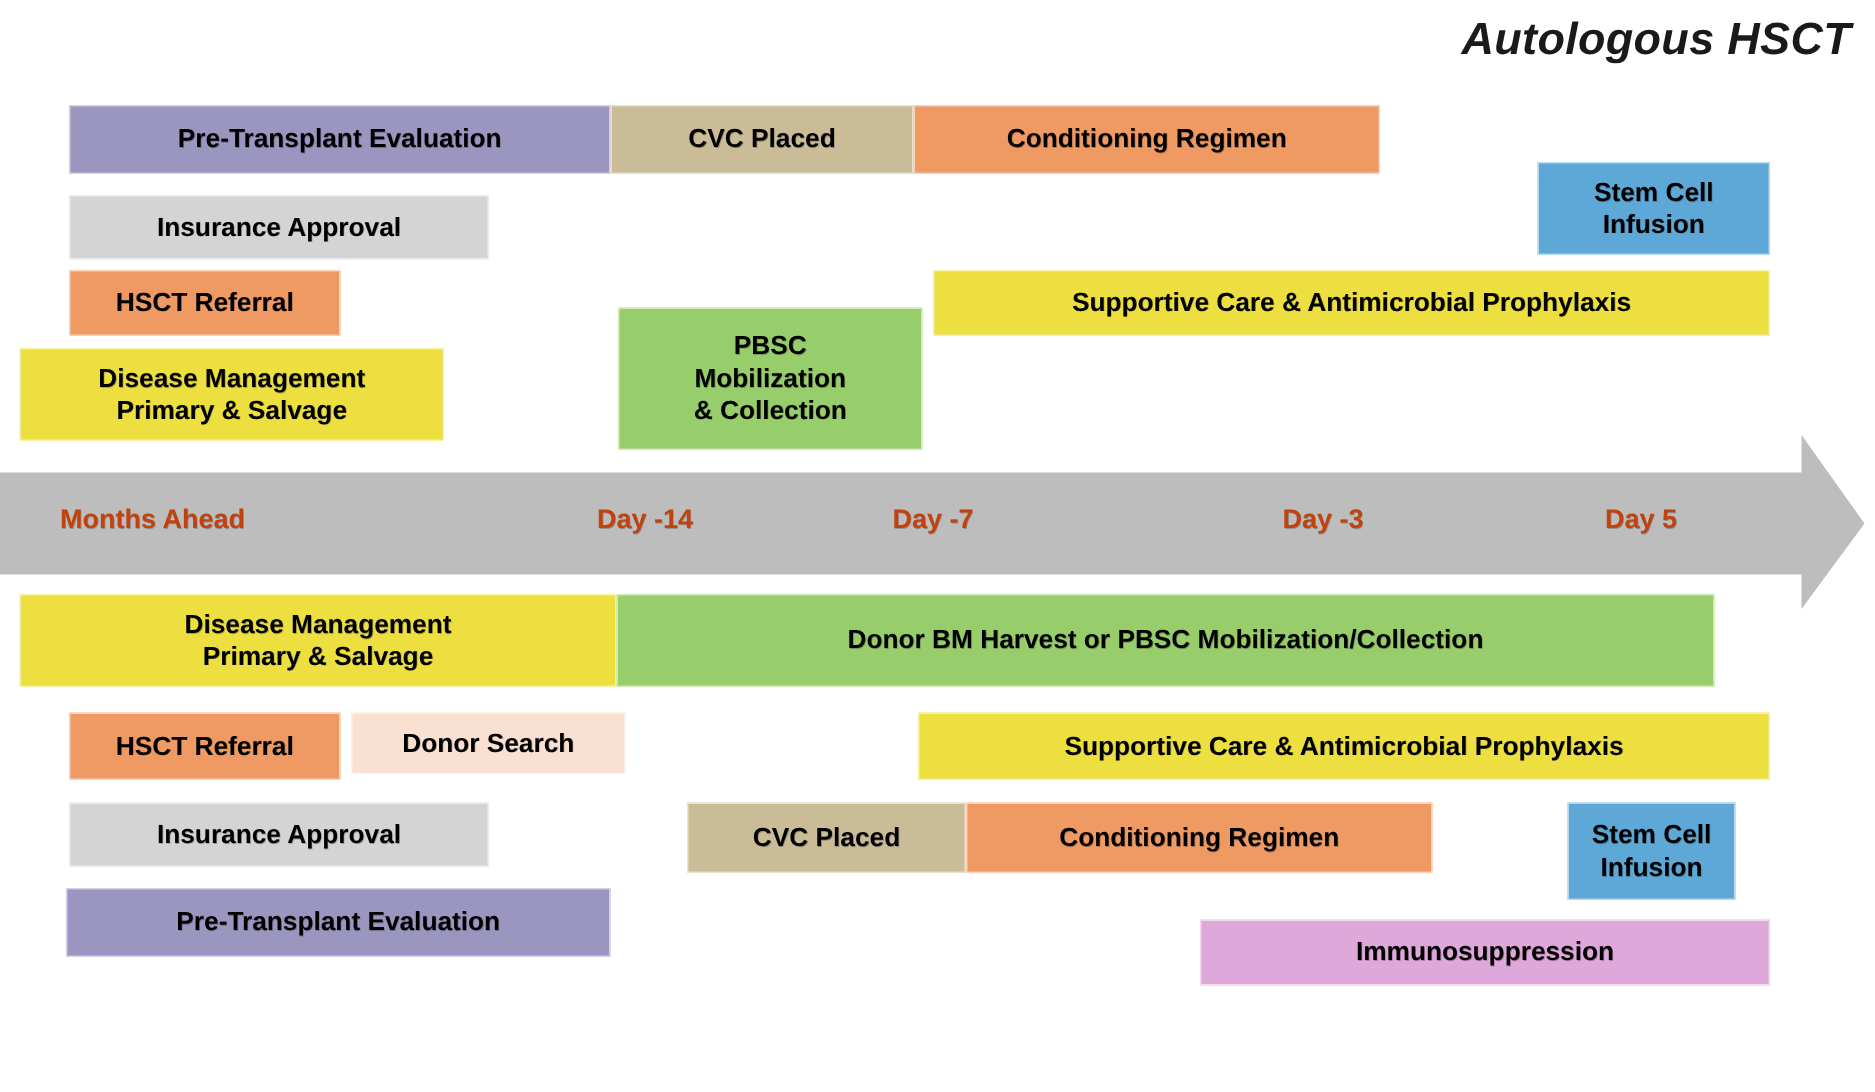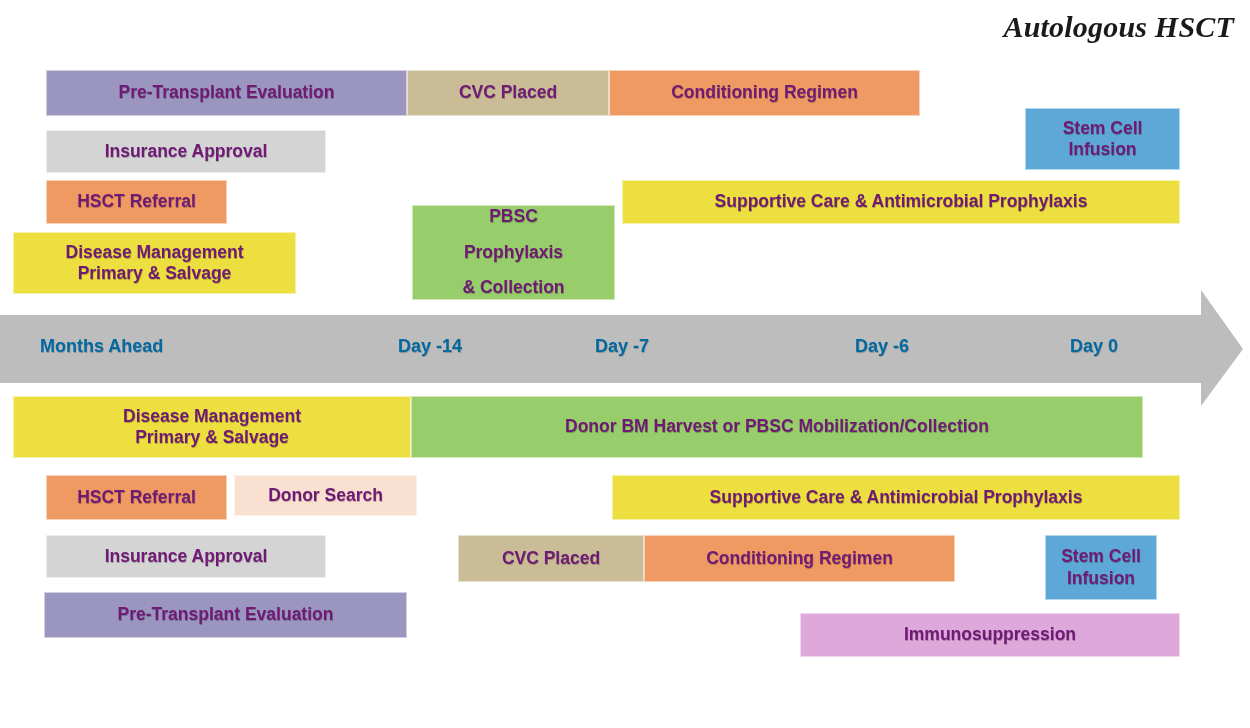--- a/index.html
+++ b/index.html
@@ -17,53 +17,53 @@
   }
   .title {
     position: absolute;
     font-weight: bold;
     font-style: italic;
     font-size: 30px;
     color: #1a1a1a;
     letter-spacing: 0.2px;
     white-space: nowrap;
   }
-  #title-auto { right: 16px; top: 10px; font-family: Liberation Serif, serif; }
+  #title-auto { right: 16px; top: 10px; }
   #title-allo { right: 16px; top: 678px; }
 
   .bar {
     position: absolute;
     box-sizing: border-box;
     display: flex;
     align-items: center;
     justify-content: center;
     text-align: center;
     font-weight: bold;
     font-size: 17.5px;
-    color: #701a75;
+    color: #000000;
     line-height: 1.22;
     padding: 0 6px;
     border: 1px solid rgba(255,255,255,0.55);
     text-shadow: 0.5px 0.5px 0 rgba(0,0,0,0.25);
   }
 
   
   #timeline {
     position: absolute;
     left: 0px;
     top: 288px;
     width: 1250px;
     height: 120px;
   }
   #timeline svg { display: block; }
   .tl-label {
     position: absolute;
     font-weight: bold;
     font-size: 18px;
-    color: #0369a1;
+    color: #c2410c;
     white-space: nowrap;
     text-shadow: 0.5px 0.5px 0 rgba(0,0,0,0.22);
   }
 </style>
 </head>
 <body>
 
 <div id="canvas">
 
   <div class="title" id="title-auto">Autologous HSCT</div>
@@ -95,35 +95,35 @@
 
   <div class="bar" style="left:622px; top:180px; width:558px; height:44px; background:#ecdf3f;">
     <span>Supportive Care &amp; Antimicrobial Prophylaxis</span>
   </div>
 
   <div class="bar" style="left:13px; top:232px; width:283px; height:62px; background:#ecdf3f; flex-direction:column;">
     <span>Disease Management</span>
     <span>Primary &amp; Salvage</span>
   </div>
 
-  <div class="bar" style="left:412px; top:205px; width:203px; height:95px; background:#97ce6b; flex-direction:column;gap:14px;">
+  <div class="bar" style="left:412px; top:205px; width:203px; height:95px; background:#97ce6b; flex-direction:column;">
     <span>PBSC</span>
-    <span>Prophylaxis</span>
+    <span>Mobilization</span>
     <span>&amp; Collection</span>
   </div>
 
   <div id="timeline">
     <svg width="1250" height="120" viewBox="0 0 1250 120">
       <polygon points="0,27 1201,27 1201,2 1243,61 1201,118 1201,95 0,95" fill="#bdbdbd"></polygon>
     </svg>
     <div class="tl-label" style="left:40px; top:48px;">Months Ahead</div>
     <div class="tl-label" style="left:370px; top:48px;margin-left:28px;">Day -14</div>
     <div class="tl-label" style="left:595px; top:48px;">Day -7</div>
-    <div class="tl-label" style="left:855px; top:48px;">Day -6</div>
-    <div class="tl-label" style="left:1070px; top:48px;">Day 0</div>
+    <div class="tl-label" style="left:855px; top:48px;">Day -3</div>
+    <div class="tl-label" style="left:1070px; top:48px;">Day 5</div>
   </div>
 
   <div class="bar" style="left:13px; top:396px; width:398px; height:62px; background:#ecdf3f; flex-direction:column;">
     <span>Disease Management</span>
     <span>Primary &amp; Salvage</span>
   </div>
 
   <div class="bar" style="left:411px; top:396px; width:732px; height:62px; background:#97ce6b;">
     <span>Donor BM Harvest or PBSC Mobilization/Collection</span>
   </div>

